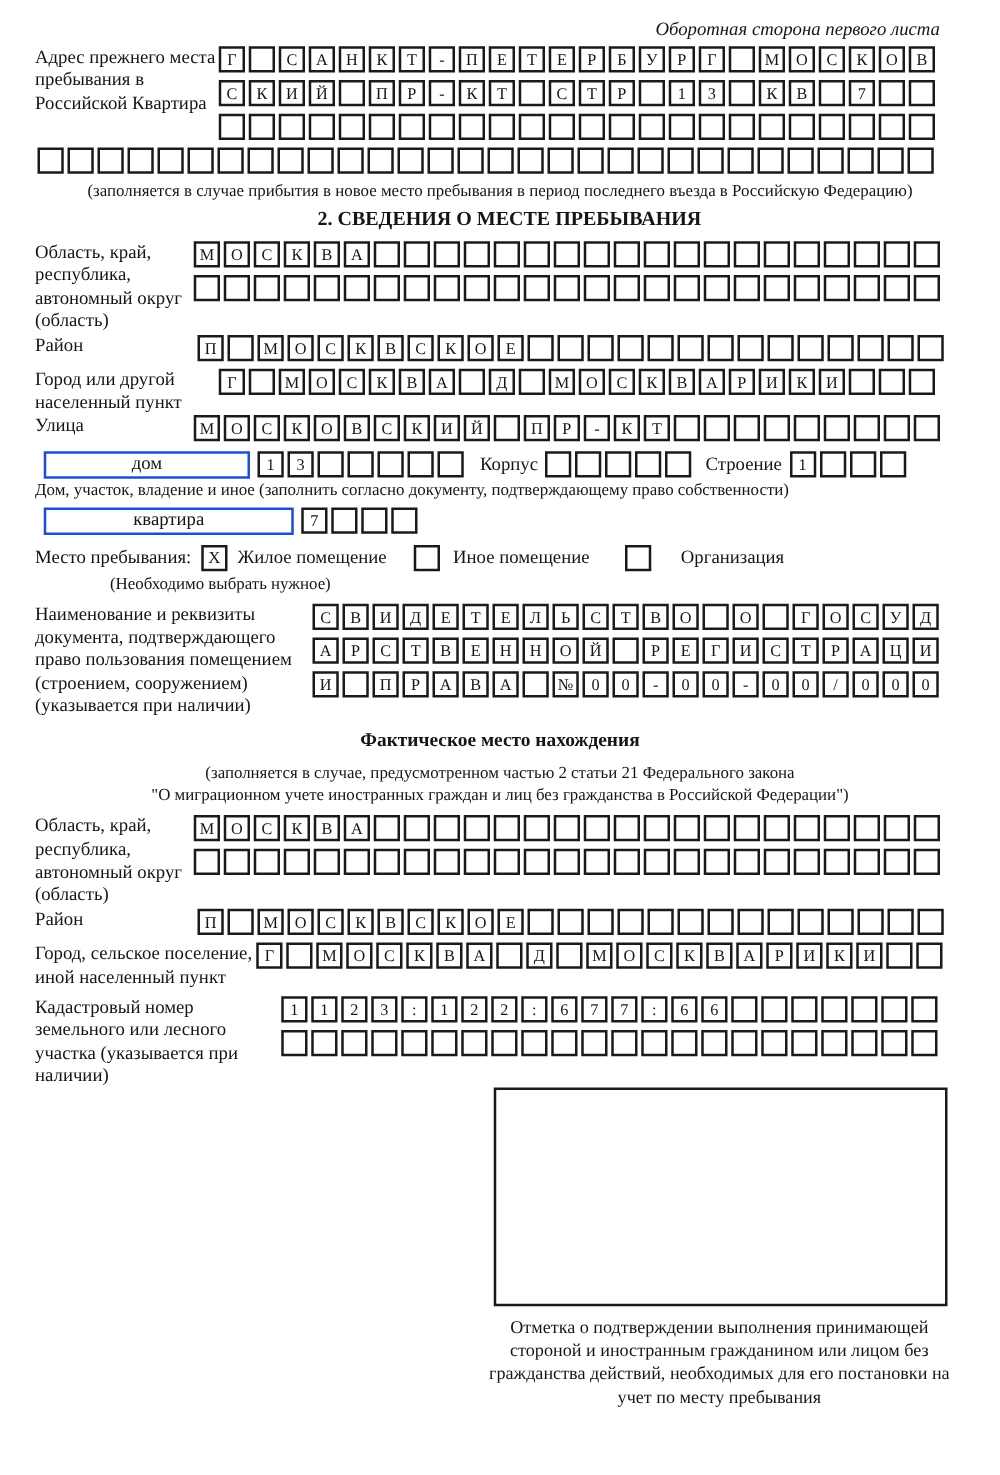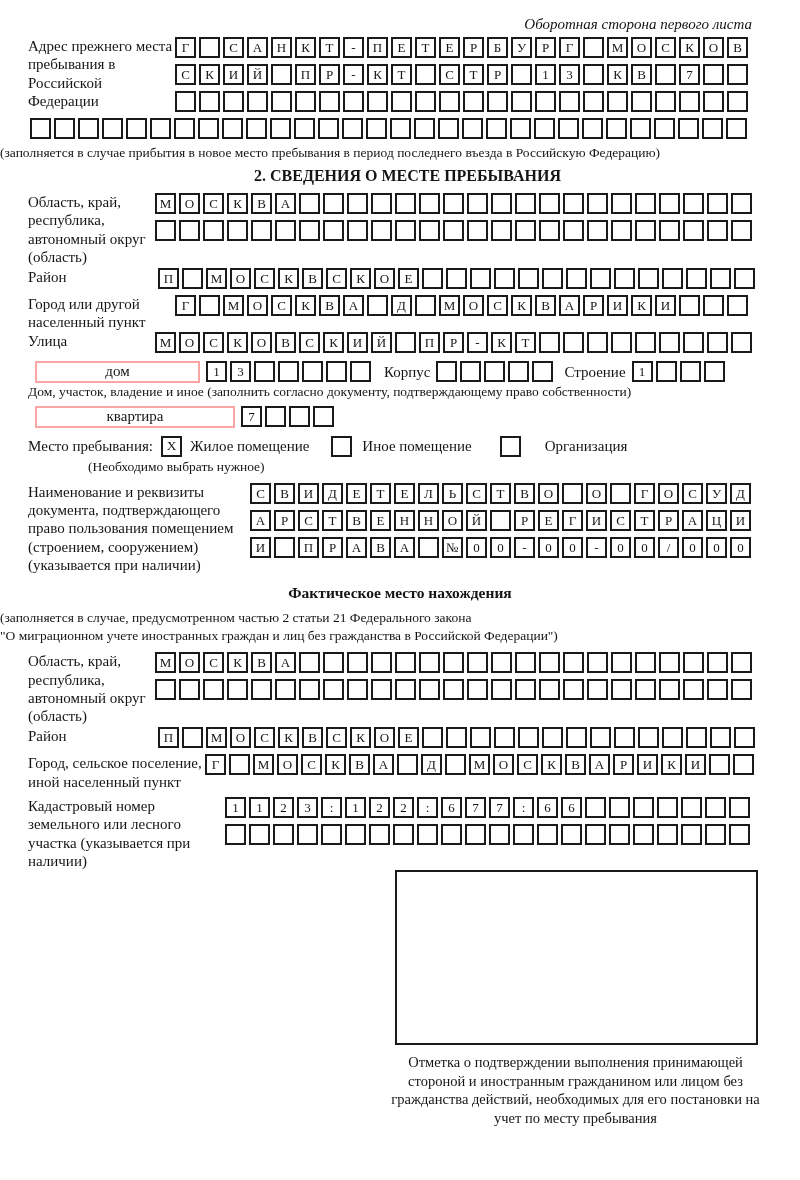--- a/index.html
+++ b/index.html
@@ -14,25 +14,25 @@
   .label { font-size:15px; line-height:1.22; }
   .grids { display:flex; flex-direction:column; }
   .grid { display:flex; margin-bottom:6px; }
   .cell {
     box-sizing:border-box; width:21px; min-width:21px; height:21px;
     border:2px solid #1a1a1a; margin-right:3px;
     display:flex; align-items:center; justify-content:center;
     font-size:13px; line-height:1;
   }
   .widebox {
-    box-sizing:border-box; border:2px solid #fca5a5; height:22px;
+    box-sizing:border-box; border:2px solid #1d4ed8; height:22px;
     display:flex; align-items:center; justify-content:center; font-size:15px;
   }
   .caption { font-size:13.5px; margin:1px 0 6px 28px; }
-  .note-sm { font-size:13.5px; text-align:left; margin-top:2px; }
+  .note-sm { font-size:13.5px; text-align:center; margin-top:2px; }
   .sec-title { font-size:16px; font-weight:bold; text-align:center; margin:6px 0 8px 0;padding-left:15px; }
   .sub-title { font-size:15.5px; font-weight:bold; text-align:center; margin:10px 0 8px 0; }
   .stay-row { display:flex; align-items:center; margin:8px 0 2px 28px; font-size:15px; }
   .stay-opt { display:flex; align-items:center; }
   .chkbox {
     box-sizing:border-box; width:21px; min-width:21px; height:21px;
     border:2px solid #1a1a1a; display:flex; align-items:center; justify-content:center;
     font-size:13.5px;
   }
   .bigbox { box-sizing:border-box; border:2px solid #1a1a1a; margin-left:395px; width:363px; height:175px; }
@@ -40,21 +40,21 @@
   .mt2{margin-top:2px}.mt4{margin-top:4px}.mt6{margin-top:6px}.mt8{margin-top:8px}
 </style>
 </head>
 <body>
 
 <div class="page">
 
   <div class="header-note">Оборотная сторона первого листа</div>
 
   <div class="frow mt4">
-    <div class="label" style="width:147px">Адрес прежнего места пребывания в Российской Федерации</div>
+    <div class="label" style="width:147px">Адрес прежнего места пребывания в Российской Квартира</div>
     <div class="grids">
       <div class="grid">
           <span class="cell">Г</span>
           <span class="cell"></span>
           <span class="cell">С</span>
           <span class="cell">А</span>
           <span class="cell">Н</span>
           <span class="cell">К</span>
           <span class="cell">Т</span>
           <span class="cell">-</span>

